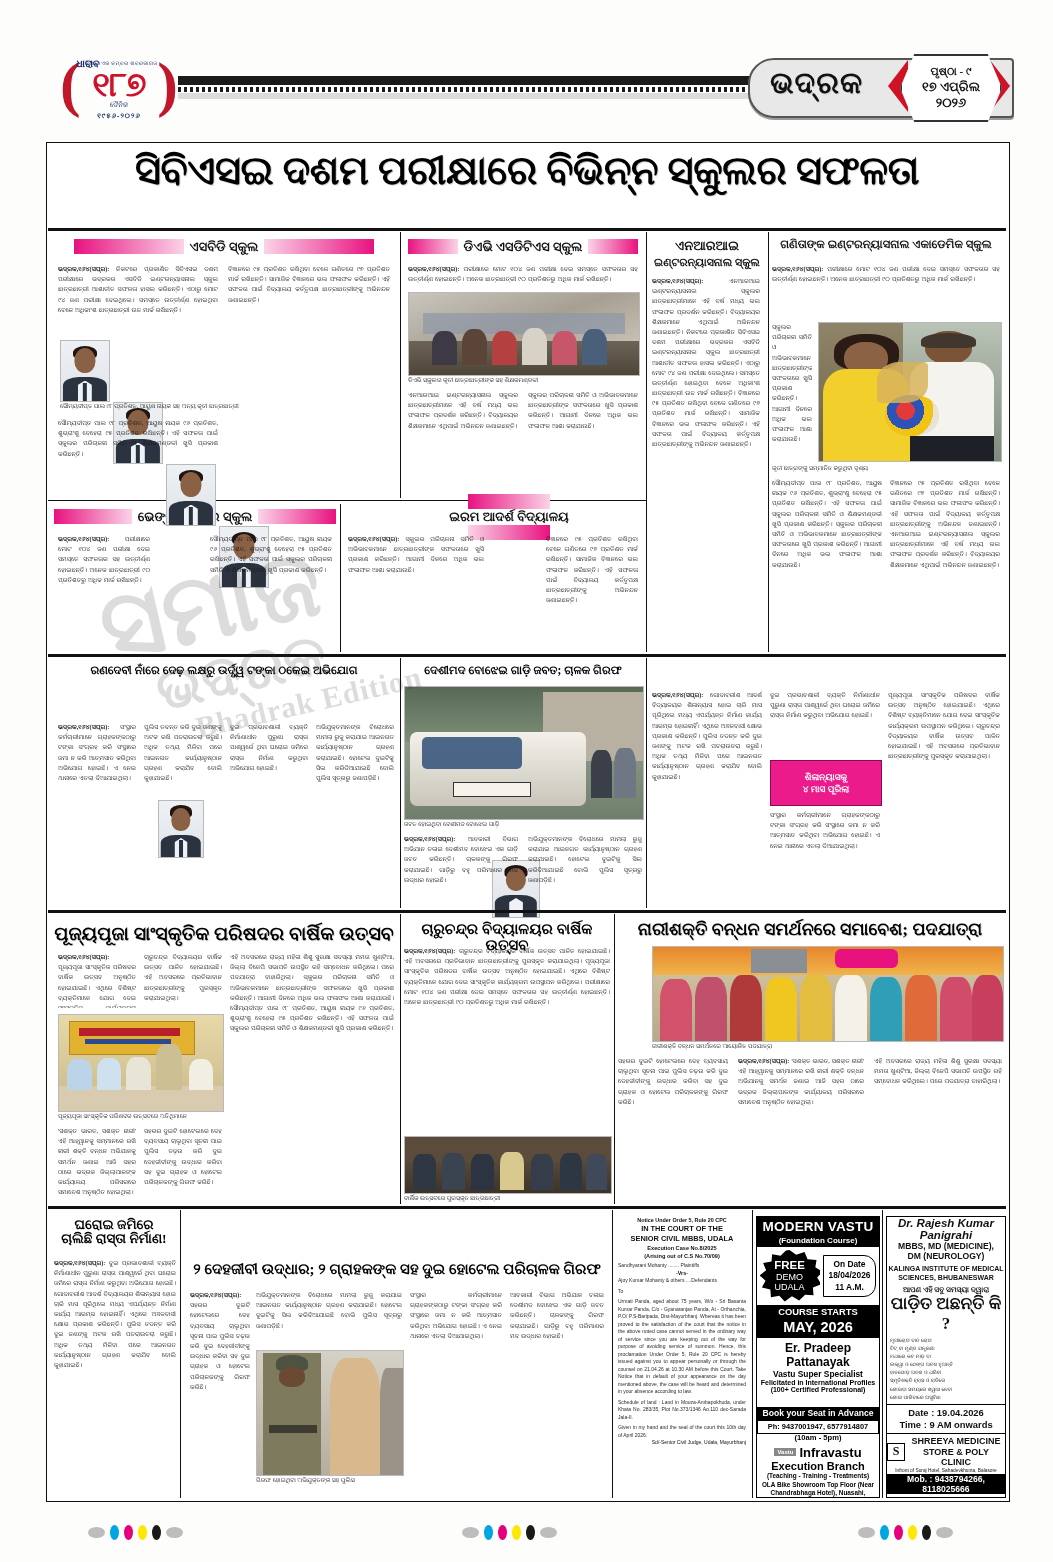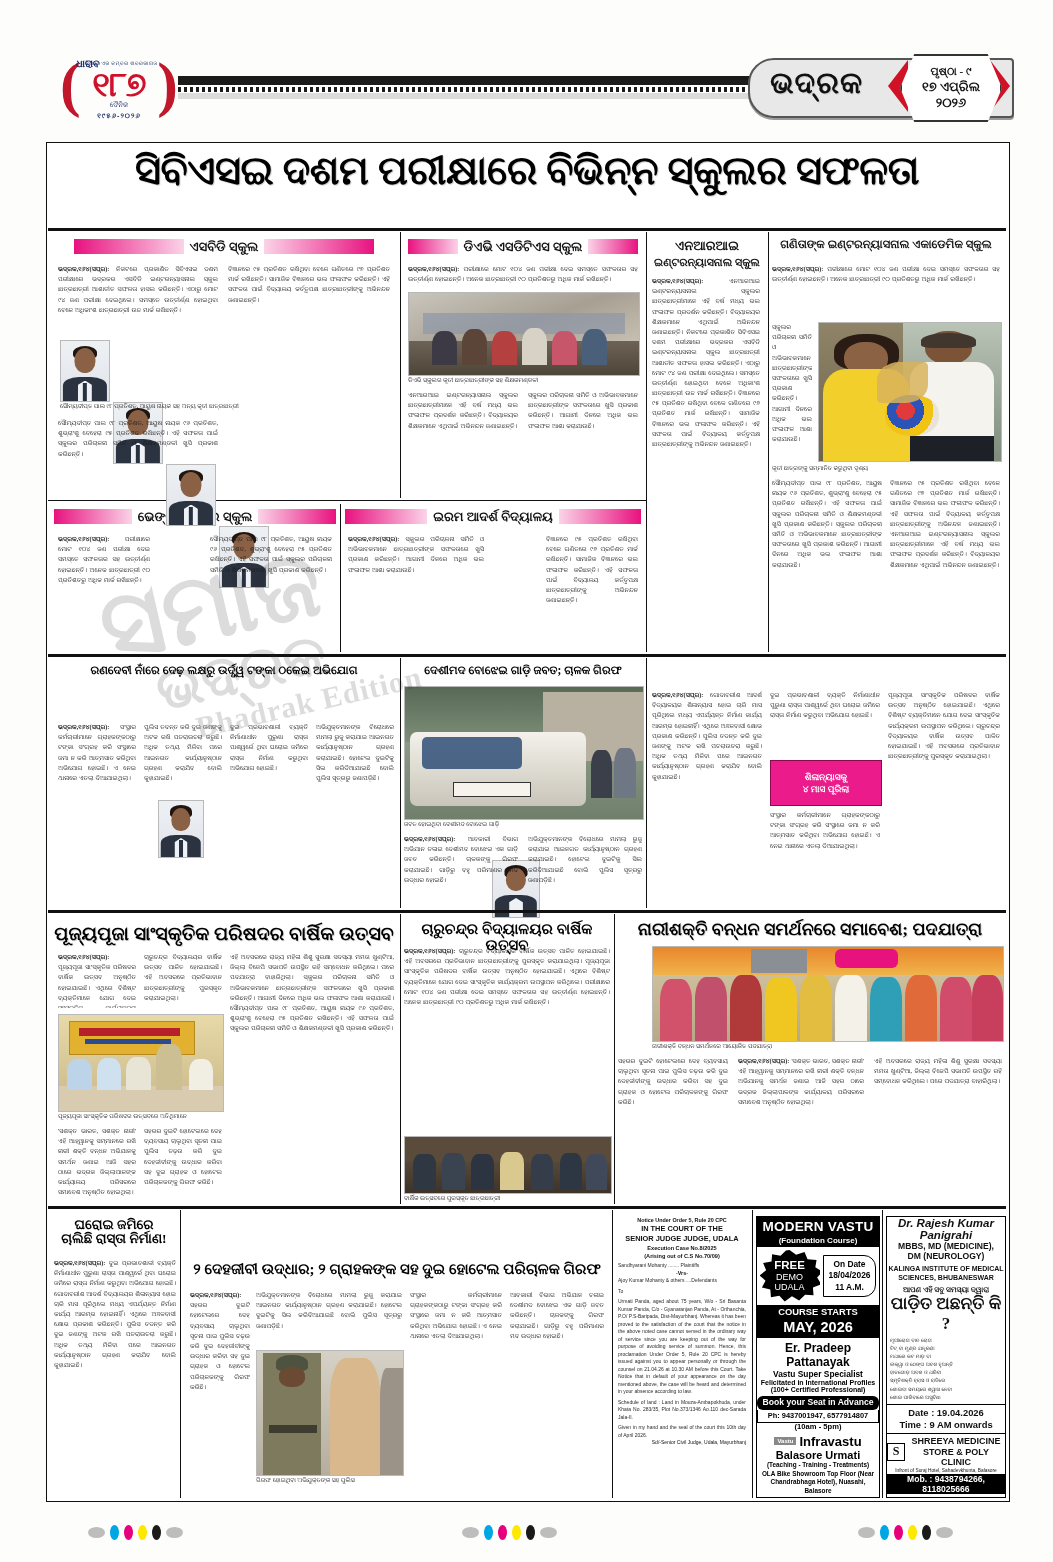--- a/index.html
+++ b/index.html
@@ -193,21 +193,21 @@
   </div>
   <div class="plaincap" style="left:652px;top:238px;width:110px;">ଏନଆରଆଇ</div>
   <div class="plaincap" style="left:652px;top:256px;width:110px;font-size:11px;">ଇଣ୍ଟରନ୍ୟାସନାଲ ସ୍କୁଲ</div>
   <div class="plaincap" style="left:772px;top:238px;width:228px;font-size:11.5px;">ଗଣିତାଙ୍କ ଇଣ୍ଟରନ୍ୟାସନାଲ ଏକାଡେମିକ ସ୍କୁଲ</div>
 
   <div class="seccap" style="left:58px;top:508px;width:274px;">
     <div class="barL" style="width:78px;"></div>
     <div class="txt">ଭେଙ୍କଟେଶ୍ୱର ସ୍କୁଲ</div>
     <div class="barR" style="width:78px;"></div>
   </div>
-  <div class="seccap" style="left:348px;top:508px;width:290px;">
+  <div class="seccap" style="left:364px;top:508px;width:290px;flex-direction:column;">
     <div class="barL" style="width:82px;"></div>
     <div class="txt">ଇରମ ଆଦର୍ଶ ବିଦ୍ୟାଳୟ</div>
     <div class="barR" style="width:82px;"></div>
   </div>
 
   <div class="col" style="left:58px;top:264px;width:160px;height:72px;">
     <b>ଭଦ୍ରକ,୧୬୪(ସପ୍ର):</b>
     <span>ନିକଟରେ ପ୍ରକାଶିତ ସିବିଏସଇ ଦଶମ ପରୀକ୍ଷାରେ ଭଦ୍ରକର ଏସବିଡି ଇଣ୍ଟରନ୍ୟାସନାଲ ସ୍କୁଲ ଛାତ୍ରଛାତ୍ରୀ ଆଶାତୀତ ସଫଳତା ହାସଲ କରିଛନ୍ତି। ଏଠାରୁ ମୋଟ ୯୪ ଜଣ ପରୀକ୍ଷା ଦେଇଥିଲେ। ସମସ୍ତେ ଉତ୍ତୀର୍ଣ୍ଣ ହୋଇଥିବା ବେଳେ ଅଧିକାଂଶ ଛାତ୍ରଛାତ୍ରୀ ଉଚ୍ଚ ମାର୍କ ରଖିଛନ୍ତି।</span>
   </div>
   <div class="col" style="left:228px;top:264px;width:162px;height:232px;">
@@ -512,21 +512,21 @@
   <div class="col" style="left:410px;top:1290px;width:92px;height:200px;">
     <span>ସଂସ୍ଥାର କର୍ମଚାରୀମାନେ ଗ୍ରାହକଙ୍କଠାରୁ ଟଙ୍କା ସଂଗ୍ରହ କରି ସଂସ୍ଥାରେ ଜମା ନ କରି ଆତ୍ମସାତ କରିଥିବା ଅଭିଯୋଗ ହୋଇଛି। ଏ ନେଇ ଥାନାରେ ଏତଲା ଦିଆଯାଇଥିଲା।</span>
   </div>
   <div class="col" style="left:510px;top:1290px;width:94px;height:200px;">
     <span>ଆବକାରୀ ବିଭାଗ ଅଭିଯାନ ଚଳାଇ ଦେଶୀମଦ ବୋଝେଇ ଏକ ଗାଡ଼ି ଜବତ କରିଛନ୍ତି। ଚାଳକଙ୍କୁ ଗିରଫ କରାଯାଇଛି। ଗାଡ଼ିରୁ ବହୁ ପରିମାଣର ମଦ ଉଦ୍ଧାର ହୋଇଛି।</span>
   </div>
 
   <div class="adbox notice" style="left:618px;top:1216px;width:128px;height:278px;">
     <div class="nt">Notice Under Order 5, Rule 20 CPC</div>
     <div class="nb">IN THE COURT OF THE</div>
-    <div class="nb">SENIOR JUDGE JUDGE, UDALA</div>
+    <div class="nb">SENIOR CIVIL MBBS, UDALA</div>
     <div class="ns">Execution Case No.8/2025</div>
     <div class="ns">(Arising out of C.S No.70/09)</div>
     <div class="np" style="margin-top:2px;">Sandhyarani Mohanty ........ Plaintiffs</div>
     <div class="nt">-Vrs-</div>
     <div class="np" style="margin-top:0;">Ajoy Kumar Mohanty &amp; others ....Defendants</div>
     <div class="np">To</div>
     <div class="np">Urmati Panda, aged about 75 years, W/o - Sri Basanta Kumar Panda, C/o - Gyanaranjan Panda, At - Orihanchia, P.O/ P.S-Baripada, Dist-Mayurbhanj. Whereas it has been proved to the satisfaction of the court that the notice in the above noted case cannot served in the ordinary way of service since you are keeping out of the way for purpose of avoiding service of summon. Hence, this proclamation Under Order 5, Rule 20 CPC is hereby issued against you to appear personally or through the counsel on 21.04.26 at 10.30 AM before this Court. Take Notice that in default of your appearance on the day mentioned above, the case will be heard and determined in your absence according to law.</div>
     <div class="np">Schedule of land : Land in Mouza-Ambapokhuda, under Khata No. 283/35, Plot No.373/1346 Ao.110 dec-Sarada Jala-II.</div>
     <div class="np">Given in my hand and the seal of the court this 10th day of April 2026.</div>
     <div class="nr">Sd/-Senior Civil Judge, Udala, Mayurbhanj</div>
@@ -546,28 +546,28 @@
         <div>18/04/2026</div>
         <div>11 A.M.</div>
       </div>
     </div>
     <div class="vband" style="font-size:9.4px;">COURSE STARTS</div>
     <div class="vband" style="font-size:14.5px;margin-top:-1px;">MAY, 2026</div>
     <div class="vname">Er. Pradeep Pattanayak</div>
     <div class="vsub">Vastu Super Specialist</div>
     <div class="vsm">Felicitated in International Profiles</div>
     <div class="vsm">(100+ Certified Professional)</div>
-    <div class="vband" style="font-size:8.6px;margin-top:3px;border-radius:6px;">Book your Seat in Advance</div>
+    <div class="vband" style="font-size:8.6px;margin-top:14px;">Book your Seat in Advance</div>
     <div class="vph" style="margin-top:0;border-top:none;">Ph: 9437001947, 6577914807</div>
     <div style="font-weight:700;font-size:7.6px;margin-top:-1px;">(10am - 5pm)</div>
     <div style="display:flex;align-items:center;justify-content:center;gap:3px;margin-top:3px;">
       <span style="background:#888;color:#fff;font-size:6px;font-weight:700;padding:1px 3px;">Vastu</span>
       <span class="vinf">Infravastu</span>
     </div>
-    <div class="vbr">Balasore Urmati</div>
+    <div class="vbr">Execution Branch</div>
     <div class="vtiny">(Teaching - Training - Treatments)</div>
     <div class="vtiny">OLA Bike Showroom Top Floor (Near</div>
     <div class="vtiny">Chandrabhaga Hotel), Nuasahi, Balasore</div>
   </div>
 
   <div class="adbox doc" style="left:886px;top:1216px;width:118px;height:280px;border:1px solid #000;">
     <div class="d1">Dr. Rajesh Kumar Panigrahi</div>
     <div class="d2">MBBS, MD (MEDICINE),</div>
     <div class="d2">DM (NEUROLOGY)</div>
     <div class="d3" style="margin-top:2px;">KALINGA INSTITUTE OF MEDICAL</div>

